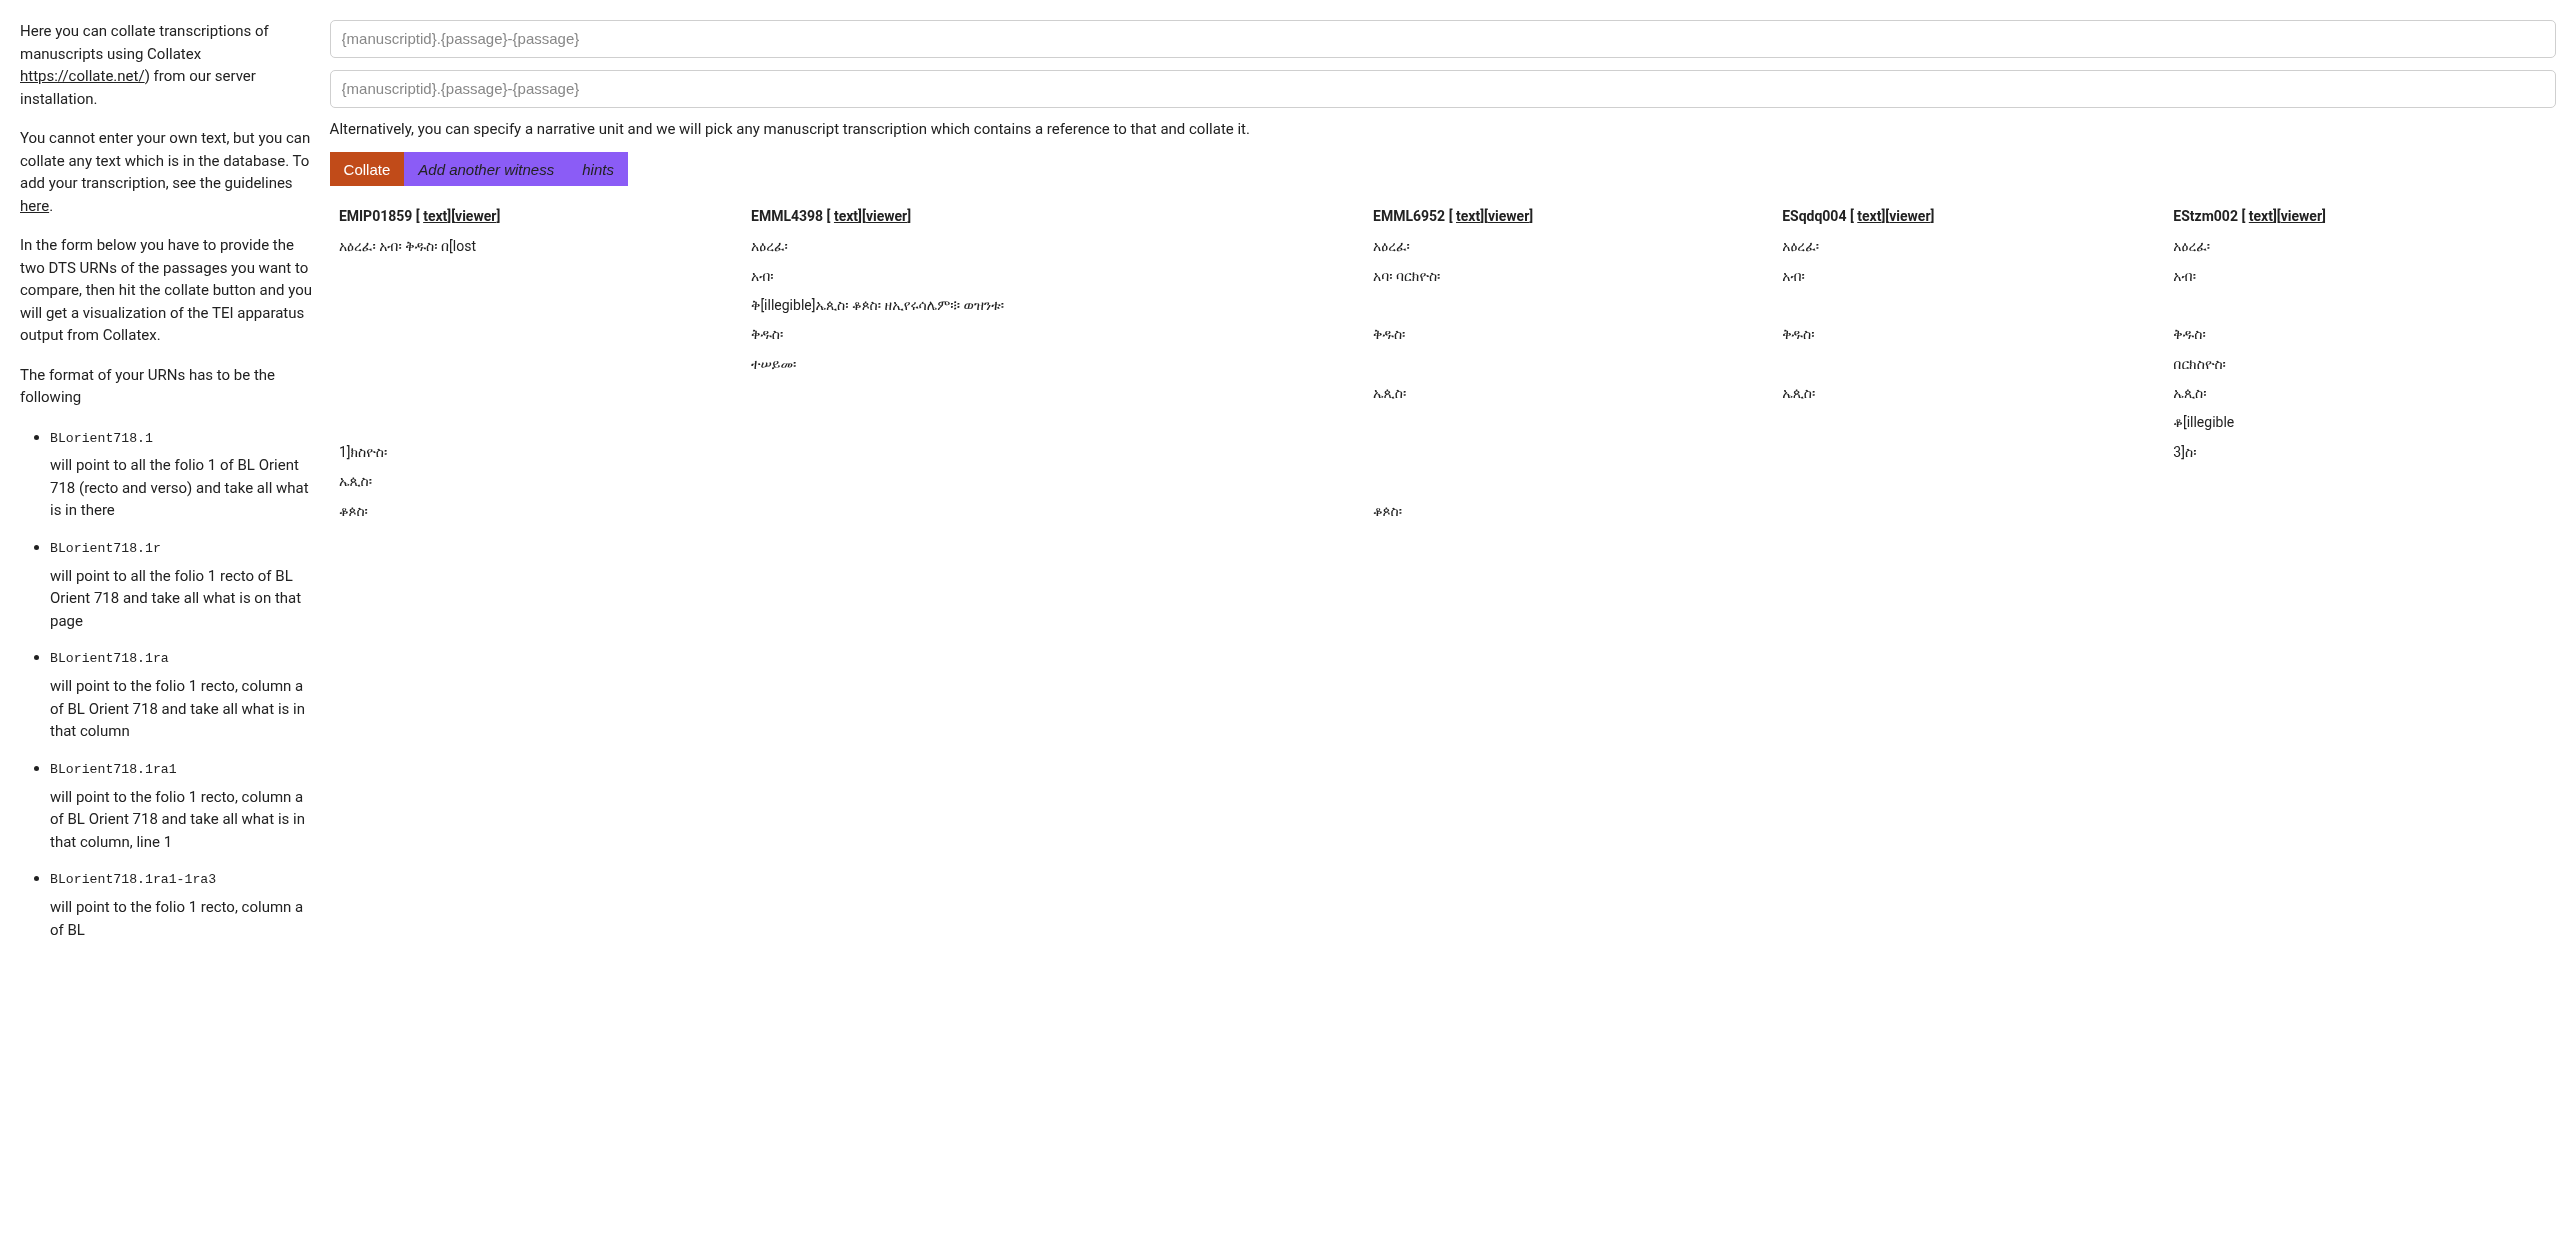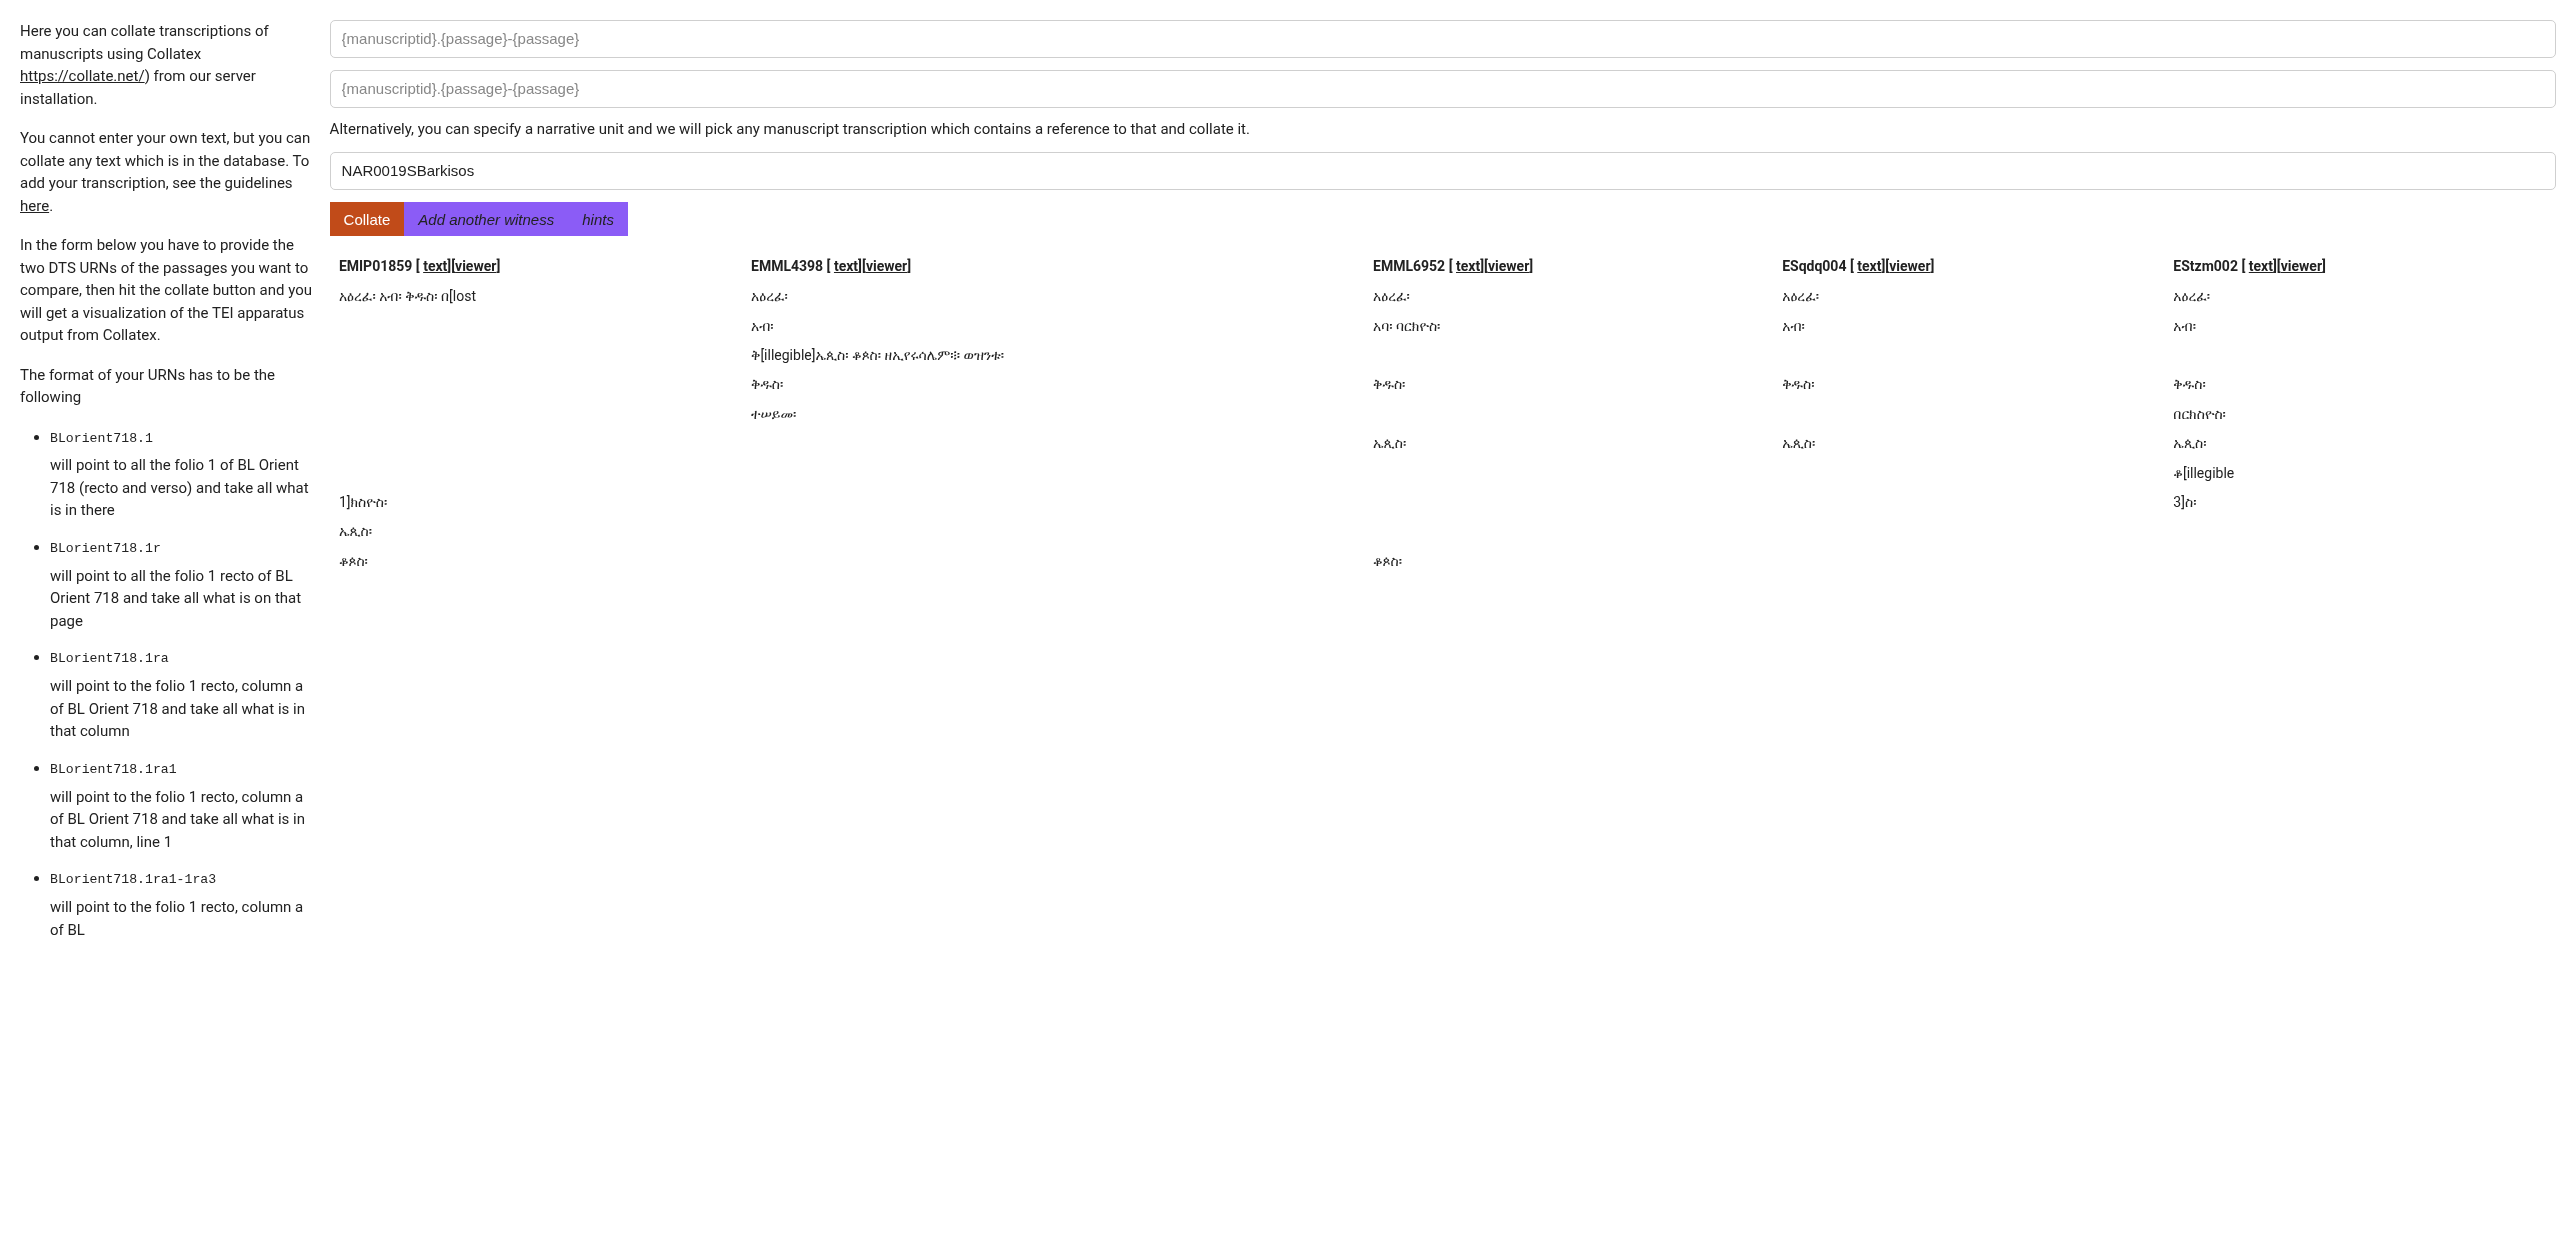--- a/index.html
+++ b/index.html
@@ -94,21 +94,20 @@
         <code>BLorient718.1ra1-1ra3</code>
         <p class="desc">will point to the folio 1 recto, column a of BL</p>
       </li>
     </ul>
   </div>
 
   <div class="right-col">
     <input class="text-input" type="text" placeholder="{manuscriptid}.{passage}-{passage}" style="">
     <input class="text-input" type="text" placeholder="{manuscriptid}.{passage}-{passage}" style="">
     <p class="alt-text">Alternatively, you can specify a narrative unit and we will pick any manuscript transcription which contains a reference to that and collate it.</p>
-    <input class="text-input" type="text" value="NAR0019SBarkisos" style="">
     <div class="button-row">
       <button class="btn btn-primary">Collate</button>
       <button class="btn btn-secondary">Add another witness</button>
       <button class="btn btn-secondary">hints</button>
     </div>
 
     <table class="collation">
       <thead>
         <tr id="header-row">
             <th><span>EMIP01859 [ </span><a href="#">text</a>][<a href="#">viewer</a>]</th>

